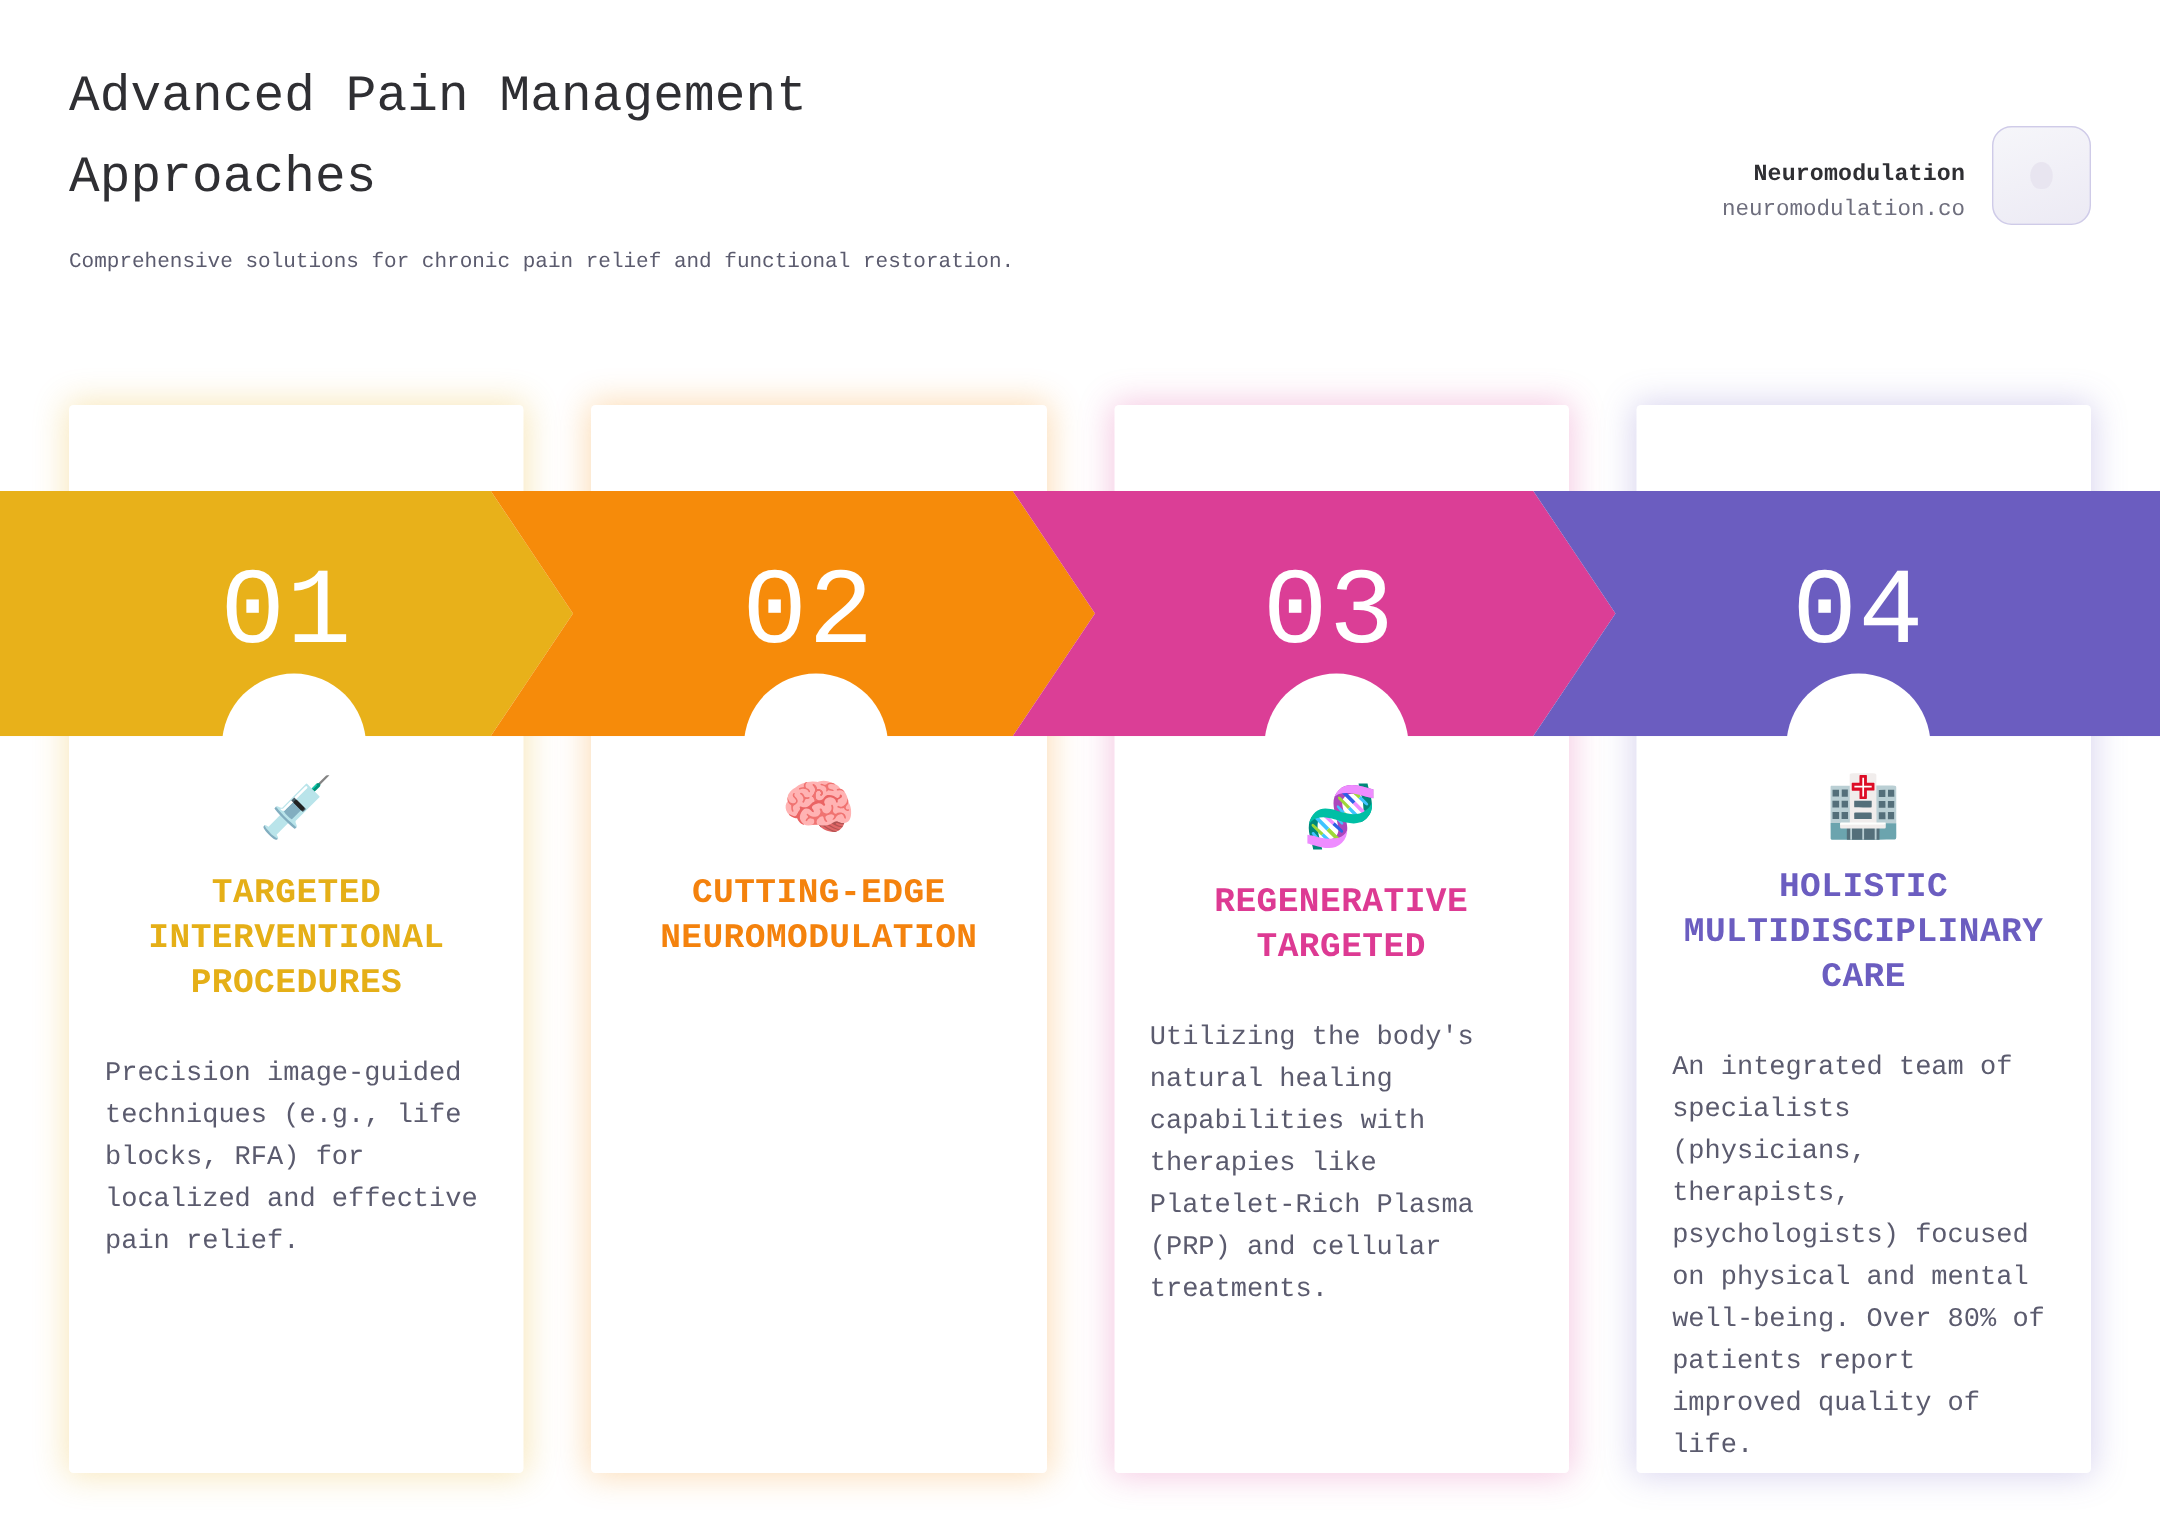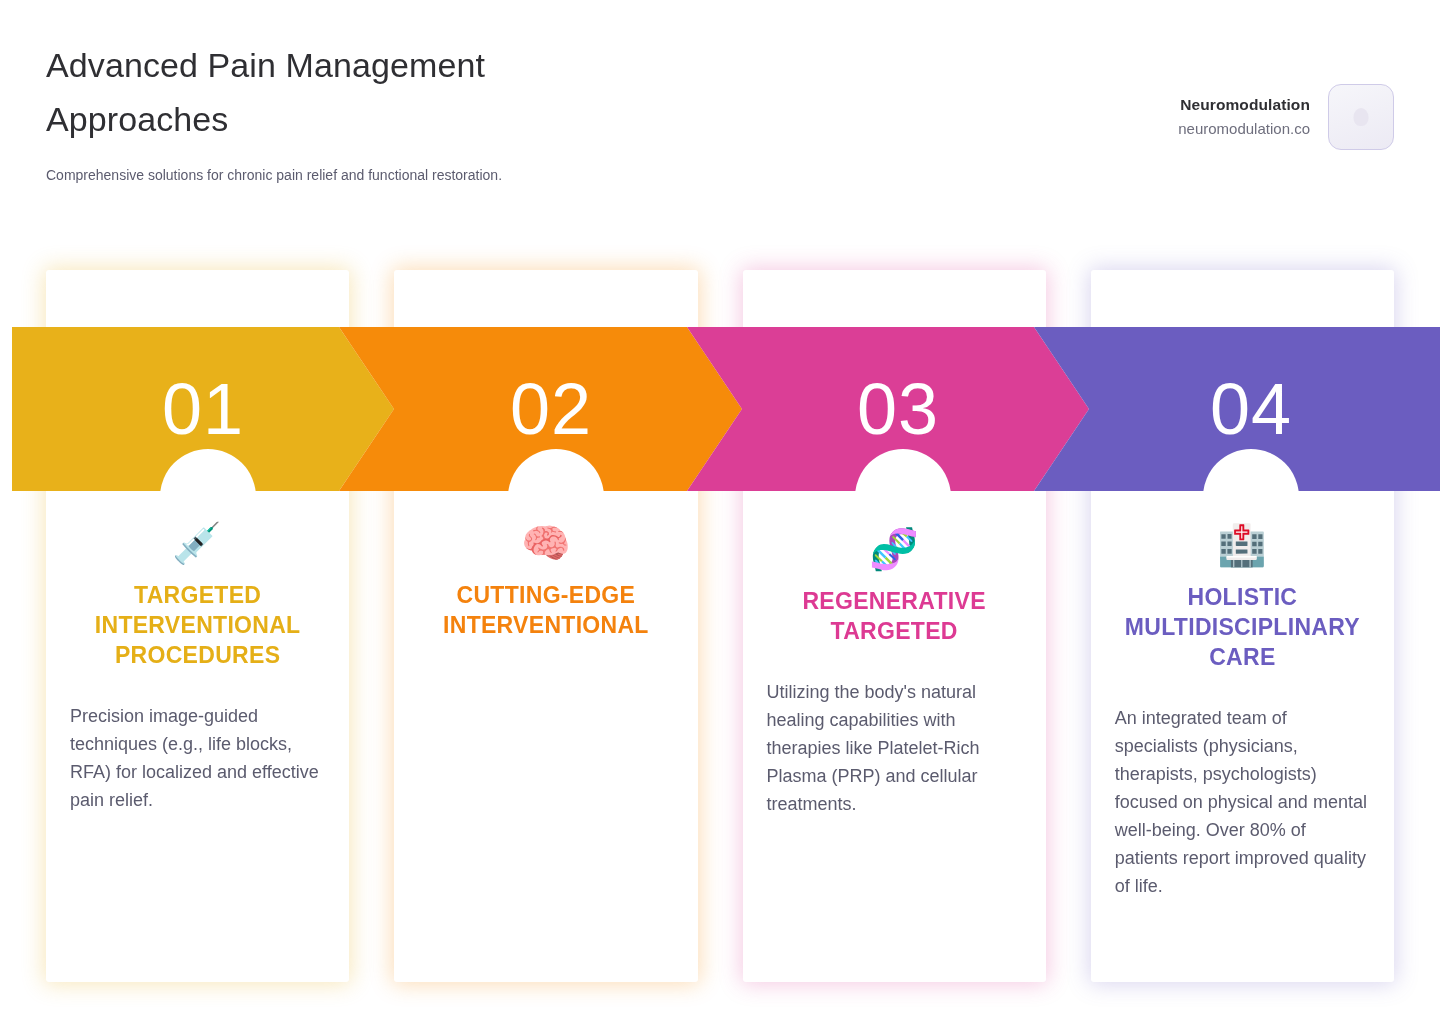--- a/index.html
+++ b/index.html
@@ -16,20 +16,21 @@
     background: #ffffff;
     position: relative;
   }
 
   .canvas {
     position: relative;
     width: 1440px;
     height: 1024px;
     background: #ffffff;
     overflow: hidden;
+    font-family: Liberation Mono, monospace;
   }
 
   
   .header {
     position: absolute;
     left: 46px;
     top: 38px;
     width: 1000px;
   }
 
@@ -50,21 +51,21 @@
     max-width: 650px;
     font-weight: 400;
   }
 
   
   .brand {
     position: absolute;
     right: 46px;
     top: 84px;
     display: flex;
-    align-items: center;
+    align-items: flex-end;
     gap: 18px;
   }
 
   .brand-text {
     text-align: right;
     line-height: 1.35;
   }
 
   .brand-name {
     font-size: 15.5px;
@@ -99,21 +100,21 @@
     height: 18px;
     transform: translate(-50%, -50%);
     border-radius: 50% 50% 45% 45%;
     background: #e6e3ef;
     opacity: 0.85;
   }
 
   
   .band {
     position: absolute;
-    left: 12px;
+    left: 0;
     top: 327px;
     width: 1256px;
     height: 164px;
     z-index: 3;
     pointer-events: none;
   }
 
   .band svg { display: block; }
 
   .band-number {
@@ -217,21 +218,21 @@
   </div>
 
   <div class="cards">
     <div class="card card-1">
       <div class="card-icon">💉</div>
       <div class="card-title">TARGETED INTERVENTIONAL PROCEDURES</div>
       <div class="card-body">Precision image-guided techniques (e.g., life blocks, RFA) for localized and effective pain relief.</div>
     </div>
     <div class="card card-2">
       <div class="card-icon">🧠</div>
-      <div class="card-title">CUTTING-EDGE INTERVENTIONAL</div>
+      <div class="card-title">CUTTING-EDGE NEUROMODULATION</div>
     </div>
     <div class="card card-3">
       <div class="card-icon">🧬</div>
       <div class="card-title">REGENERATIVE TARGETED</div>
       <div class="card-body">Utilizing the body's natural healing capabilities with therapies like Platelet-Rich Plasma (PRP) and cellular treatments.</div>
     </div>
     <div class="card card-4">
       <div class="card-icon">🏥</div>
       <div class="card-title">HOLISTIC MULTIDISCIPLINARY CARE</div>
       <div class="card-body">An integrated team of specialists (physicians, therapists, psychologists) focused on physical and mental well-being. Over 80% of patients report improved quality of life.</div>

